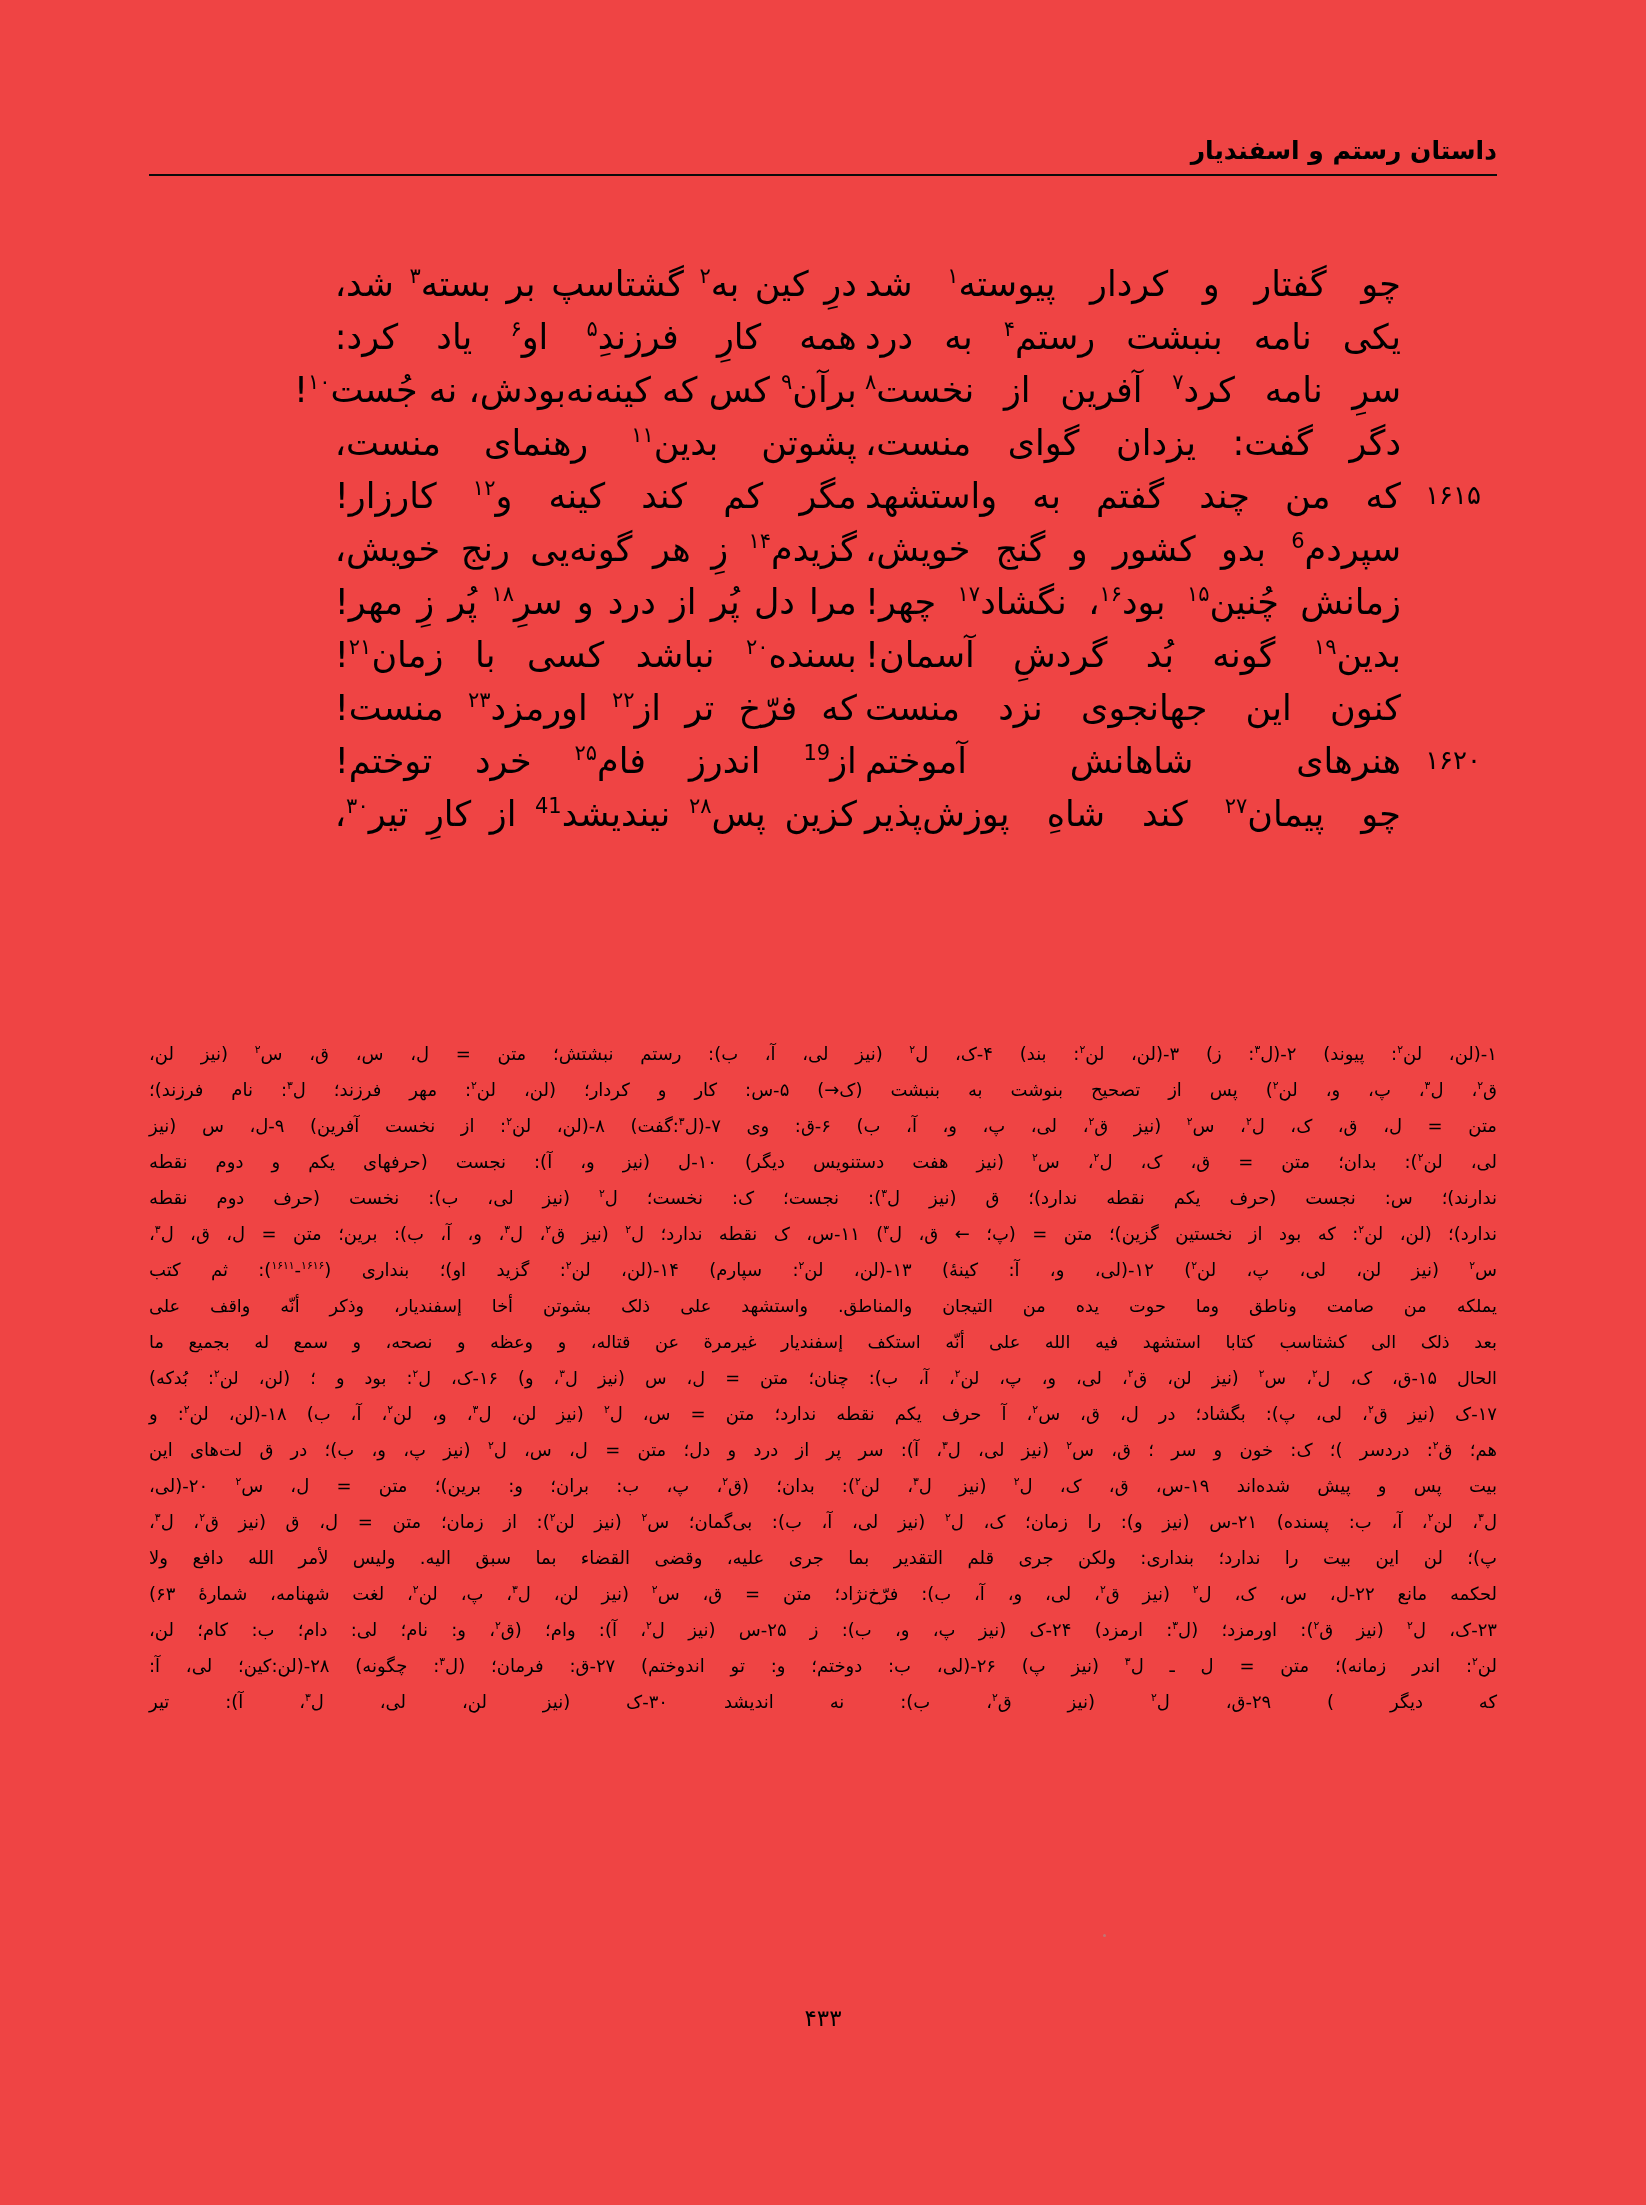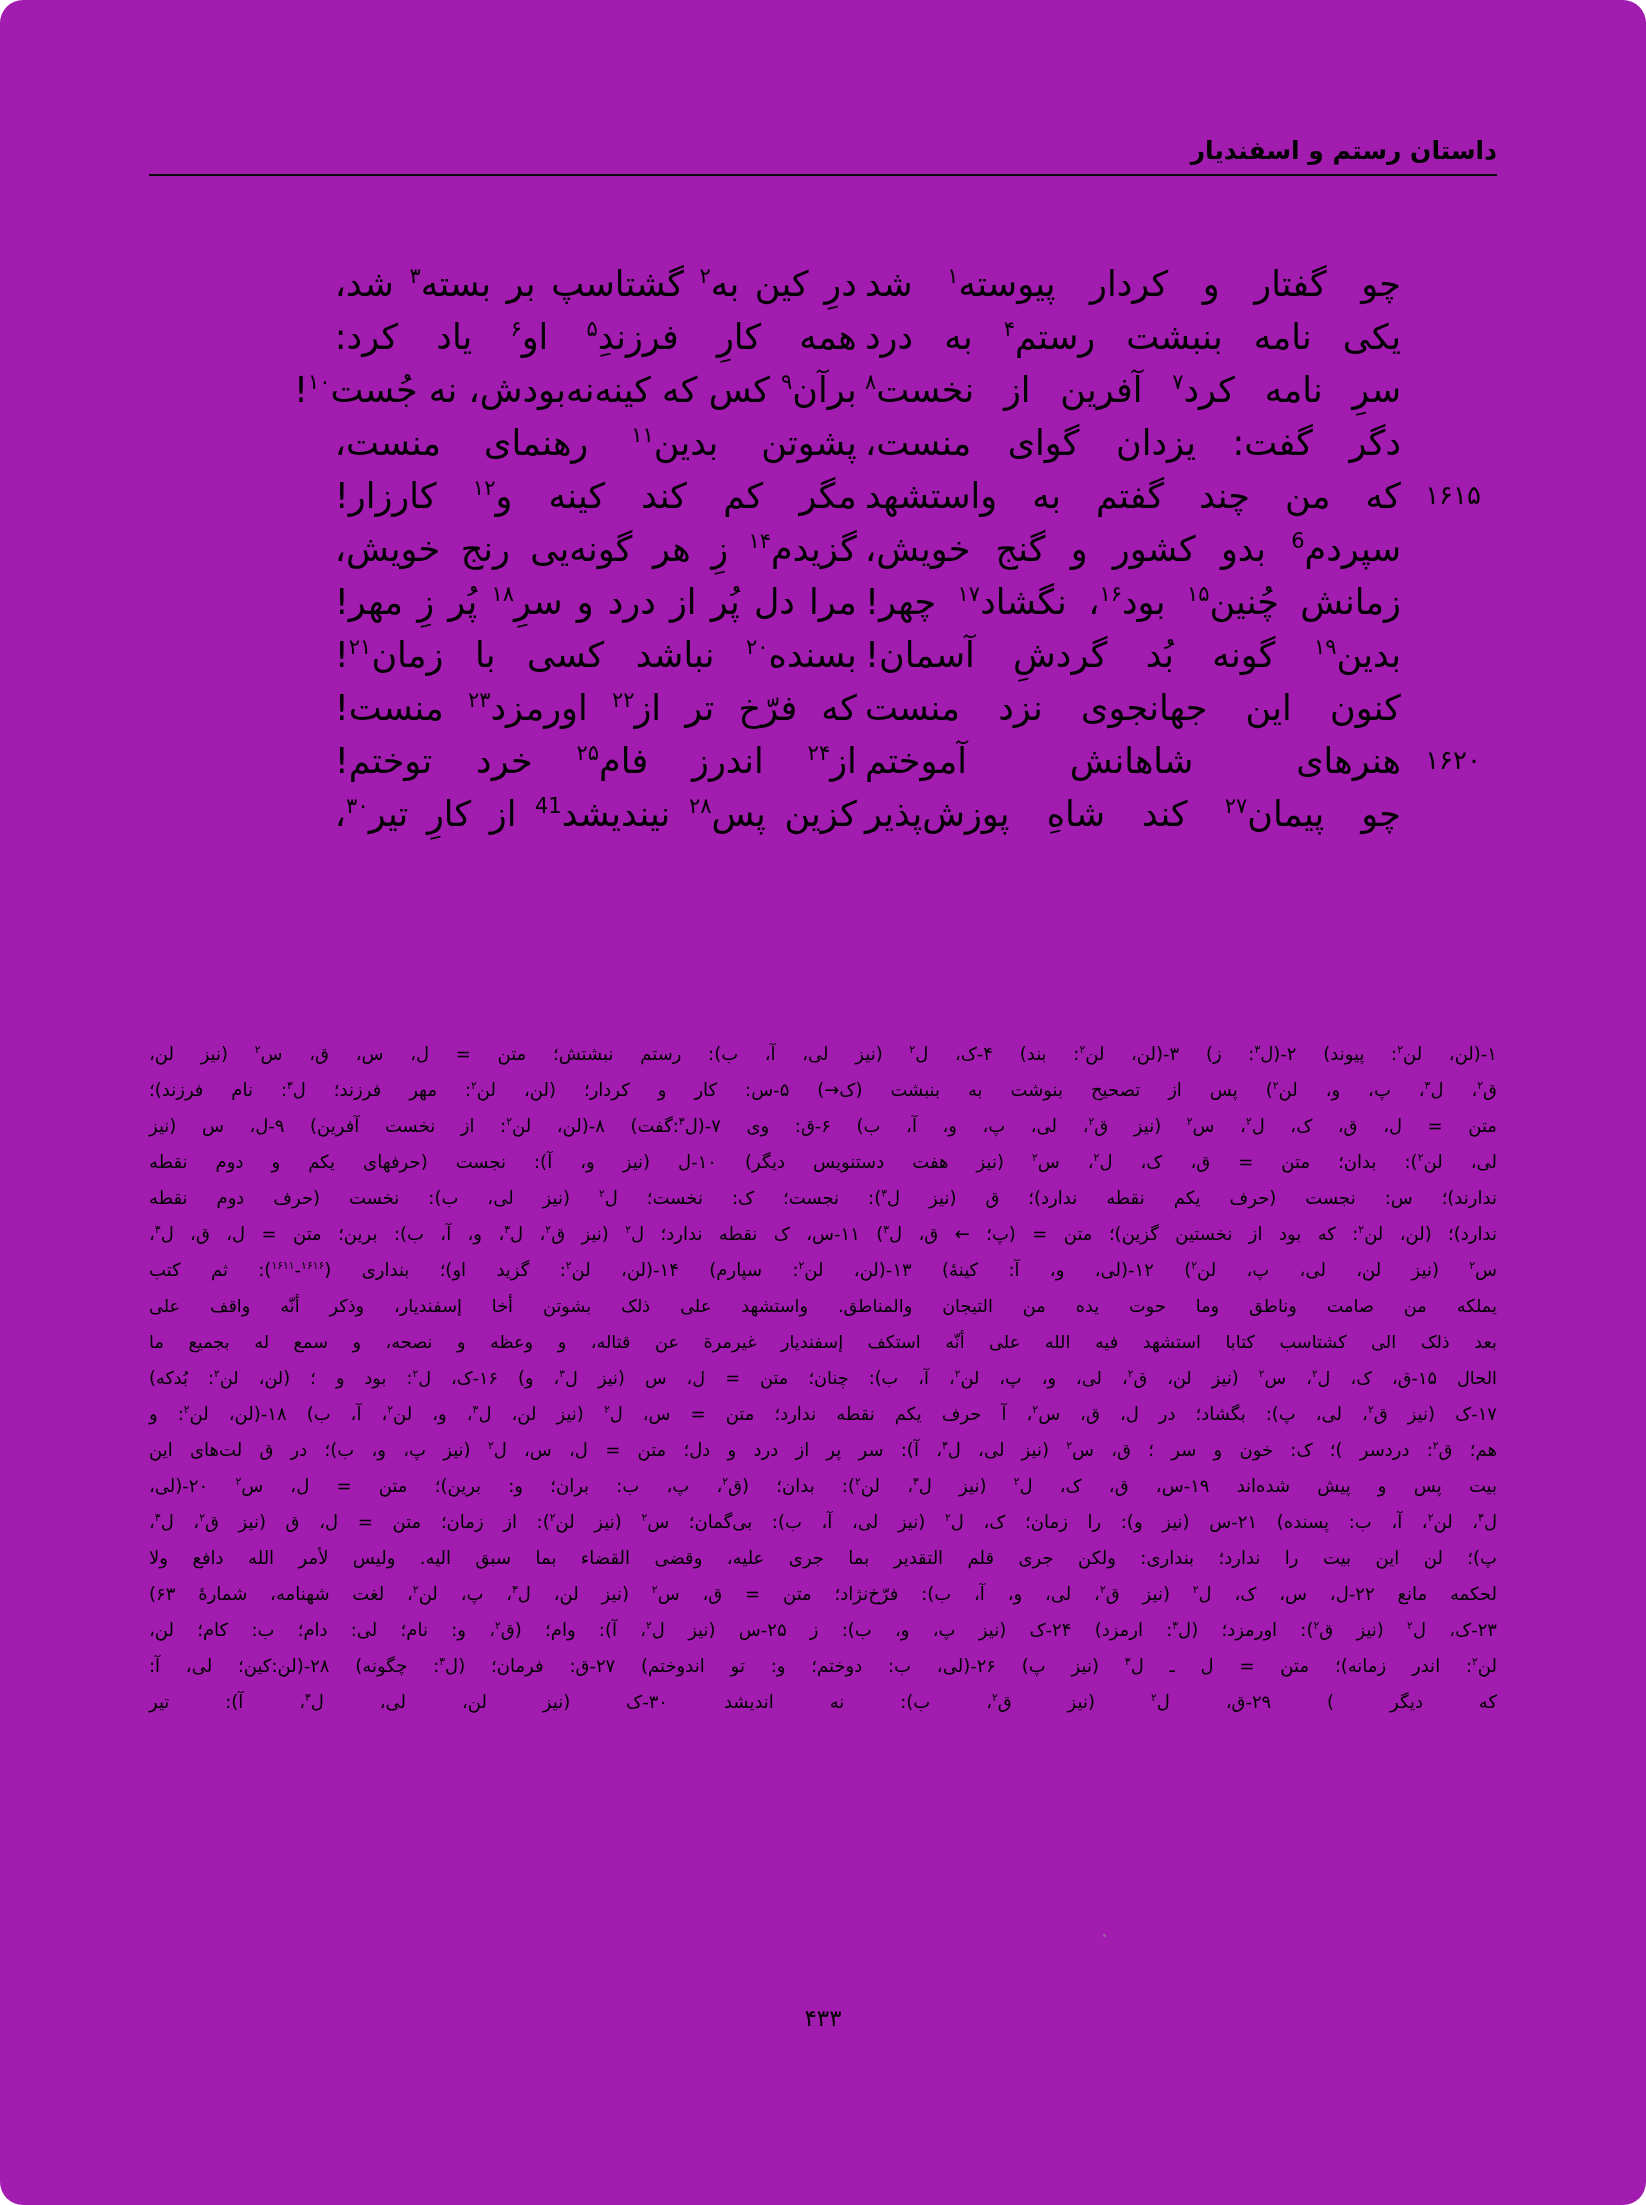--- a/index.html
+++ b/index.html
@@ -14,22 +14,21 @@
     position: relative;
     font-family: "DejaVu Sans", "Liberation Sans", sans-serif;
     color: #000000;
     overflow: hidden;
   }
 
   
   .page {
     position: absolute;
     inset: 0;
-    background: #a21caf;
-    border-radius: 23px;
+    background: #ef4444;
   }
 
   
   .header-block {
     position: absolute;
     top: 115px;
     right: 149px;
     left: 149px;
     height: 61px;
   }
@@ -239,21 +238,21 @@
         <div class="hemistich left">
           <span class="justify-inner">که فرّخ تر از<sup class="fn">۲۲</sup> اورمزد<sup class="fn">۲۳</sup> منست!</span>
         </div>
       </div>
       <div class="beyt">
         <div class="beyt-num">۱۶۲۰</div>
         <div class="hemistich right">
           <span class="justify-inner">هنرهای شاهانش آموختم</span>
         </div>
         <div class="hemistich left">
-          <span class="justify-inner">از<sup class="fn">۲۴</sup> اندرز فام<sup class="fn">۲۵</sup> خرد توختم!</span>
+          <span class="justify-inner">از<sup class="fn">19</sup> اندرز فام<sup class="fn">۲۵</sup> خرد توختم!</span>
         </div>
       </div>
       <div class="beyt">
         <div class="hemistich right">
           <span class="justify-inner">چو پیمان<sup class="fn">۲۷</sup> کند شاهِ پوزش‌پذیر</span>
         </div>
         <div class="hemistich left">
           <span class="justify-inner">کزین پس<sup class="fn">۲۸</sup> نیندیشد<sup class="fn">41</sup> از کارِ تیر<sup class="fn">۳۰</sup>،</span>
         </div>
       </div>

